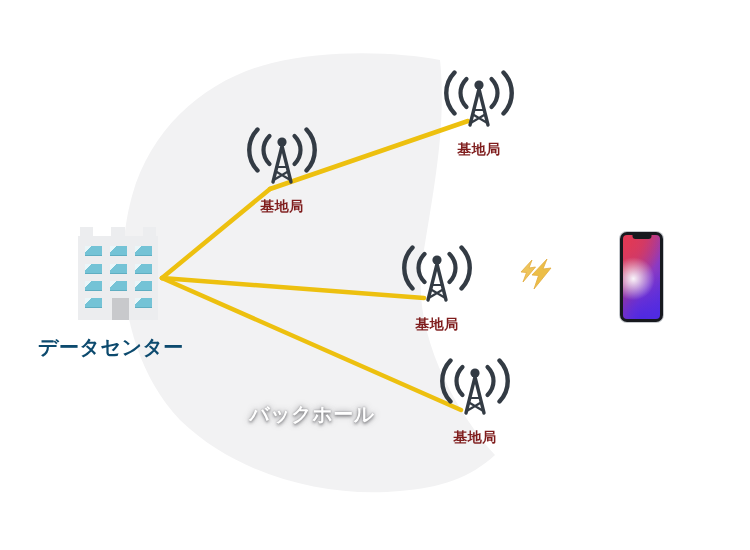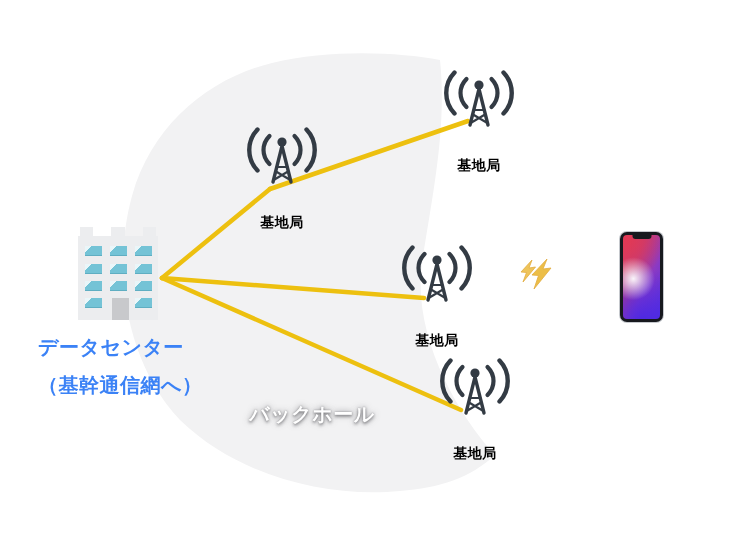--- a/index.html
+++ b/index.html
@@ -16,24 +16,24 @@
   .bld-win{
     position:absolute;width:17px;height:10px;
     background:linear-gradient(135deg,rgba(255,255,255,.85) 0 24%,rgba(255,255,255,0) 24%),#74C3D6;
     box-shadow:inset 0 -1px 0 #5FAEC2;
   }
   .bld-door{position:absolute;left:34px;top:71px;width:17px;height:22px;background:#C8C9CC;}
 
   
   .dc-label{
     position:absolute;left:38px;top:328px;width:220px;
-    font-size:20px;font-weight:800;color:#3b82f6;line-height:38px;letter-spacing:.5px;
+    font-size:20px;font-weight:800;color:#0c4a6e;line-height:38px;letter-spacing:.5px;
   }
   .bs{position:absolute;width:84px;text-align:center;}
-  .bs-label{margin-top:21px;font-size:14px;font-weight:800;color:#000000;letter-spacing:.5px;}
+  .bs-label{margin-top:5px;font-size:14px;font-weight:800;color:#7f1d1d;letter-spacing:.5px;}
   .backhaul-caption{
     position:absolute;left:222px;top:395px;width:180px;text-align:center;
     font-size:20px;font-weight:700;color:#FFFFFF;line-height:39px;letter-spacing:.5px;
     text-shadow:0 0 6px rgba(70,70,75,.55),0 2px 3px rgba(70,70,75,.45),0 0 2px rgba(70,70,75,.5);
   }
 
   
   .phone{
     position:absolute;left:620px;top:232px;width:43px;height:90px;
     background:#17191E;border-radius:7px;box-shadow:0 0 0 1px #C5C8CD;
@@ -88,21 +88,20 @@
     <div class="bld-win" style="left:7px;top:54px"></div>
       <div class="bld-win" style="left:32px;top:54px"></div>
       <div class="bld-win" style="left:57px;top:54px"></div>
     <div class="bld-win" style="left:7px;top:71px"></div>
       <div class="bld-win" style="left:57px;top:71px"></div>
     <div class="bld-door"></div>
   </div>
 
   <div class="dc-label">
     <div>データセンター</div>
-    <div>（基幹通信網へ）</div>
   </div>
 
   <div class="bs" style="left:437px;top:70px">
     <svg width="84" height="62" viewBox="0 0 84 62">
       <g stroke="#333B44" fill="none" stroke-linecap="round">
         <path d="M29.5 9 C21.5 17 21.5 29 29.5 37" stroke-width="4.2"></path>
         <path d="M17.5 2.5 C6.5 14 6.5 32 17.5 43.5" stroke-width="4.4"></path>
         <path d="M54.5 9 C62.5 17 62.5 29 54.5 37" stroke-width="4.2"></path>
         <path d="M66.5 2.5 C77.5 14 77.5 32 66.5 43.5" stroke-width="4.4"></path>
         <path d="M42 19 L33 55 M42 19 L51 55" stroke-width="3.4"></path>

